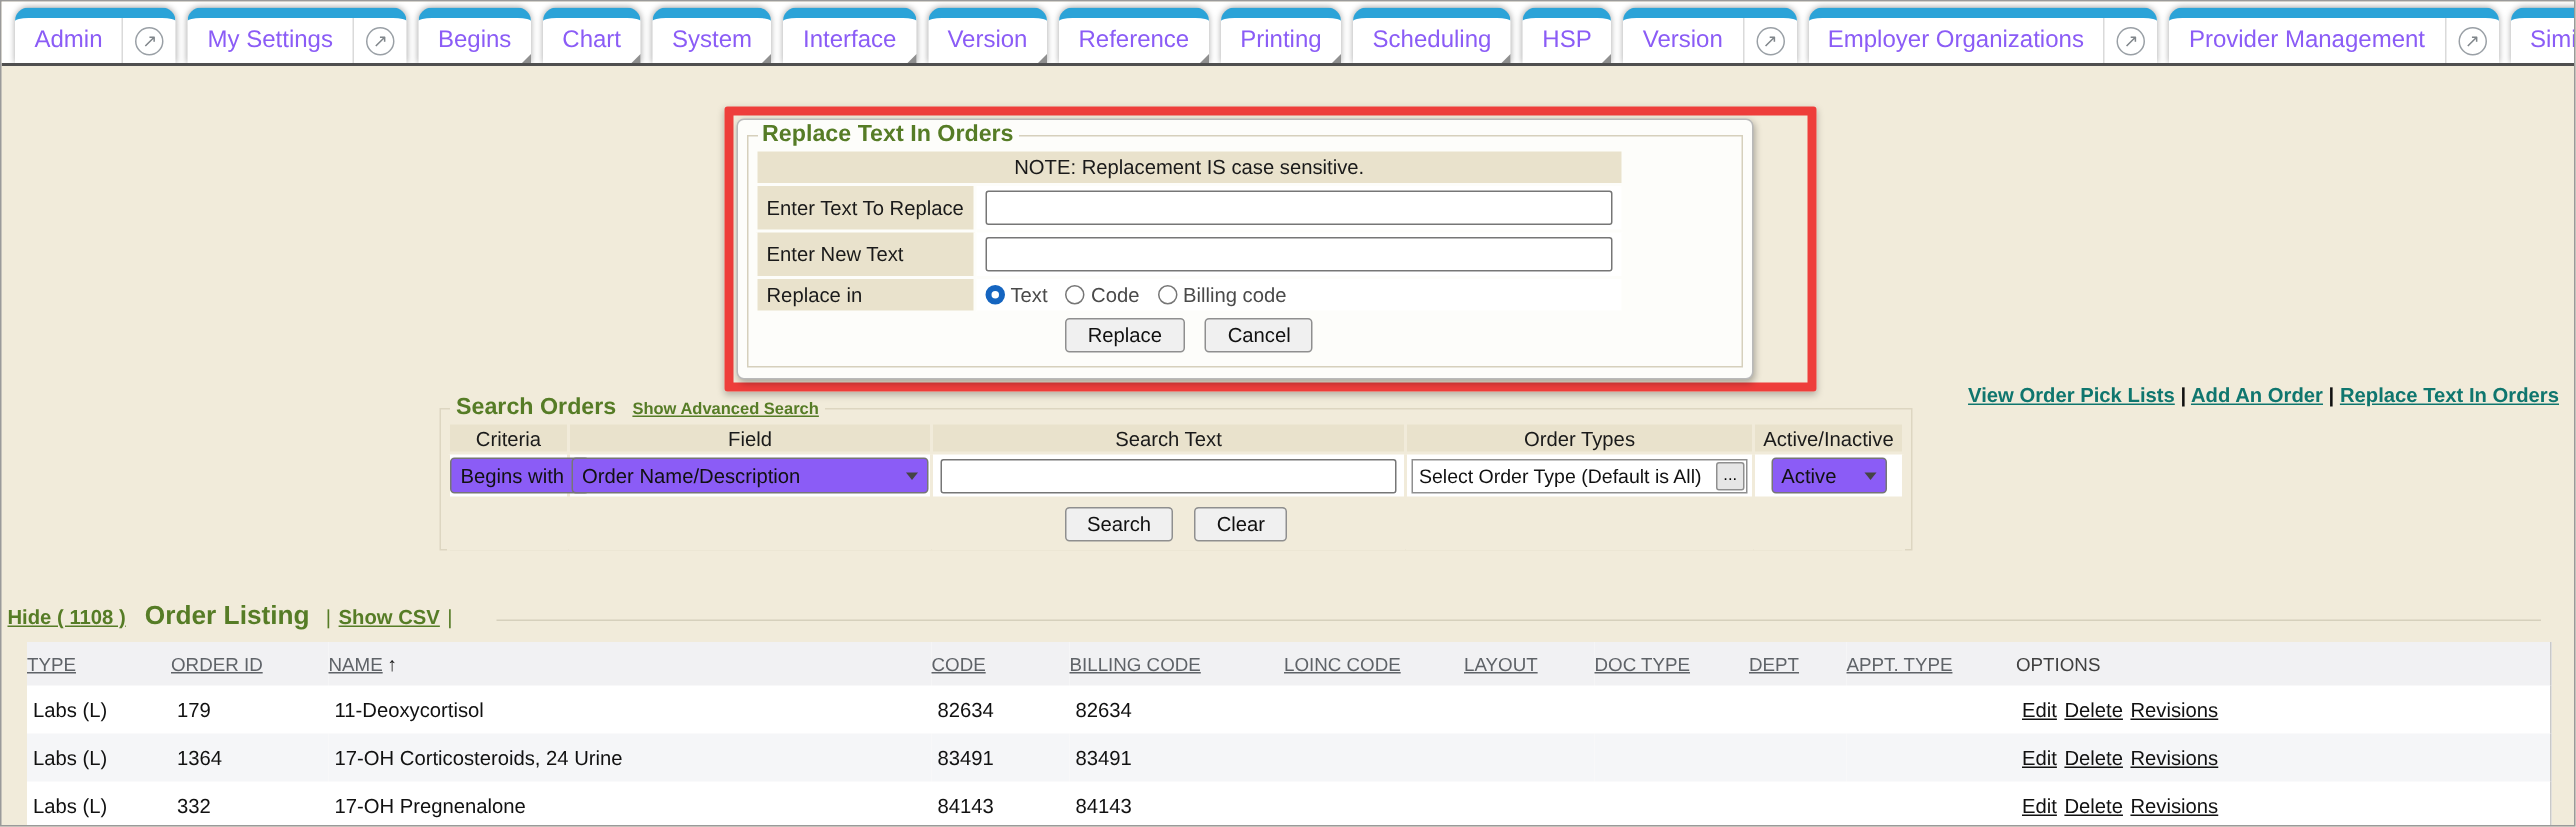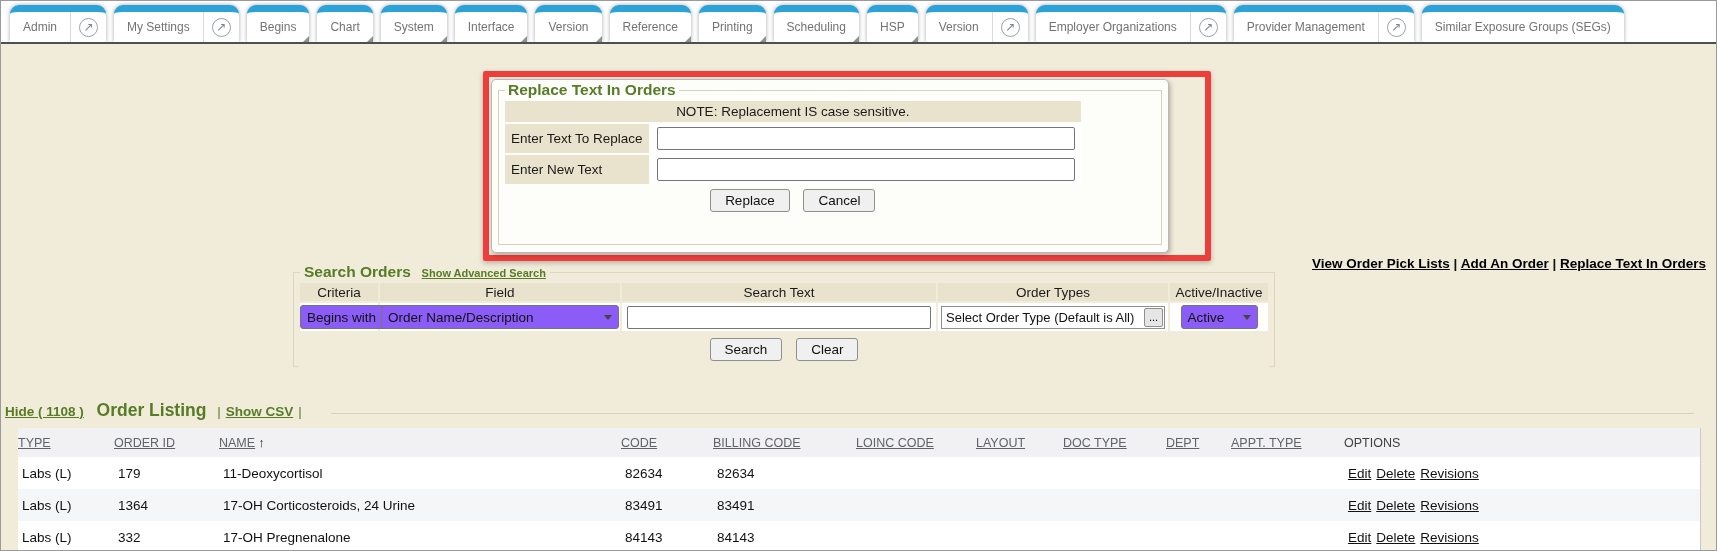--- a/index.html
+++ b/index.html
@@ -14,21 +14,21 @@
   .tabbar {
     position:absolute; top:0; left:0; right:0; height:43px; background:#ffffff;
     border-bottom:2px solid #4f4f4f; display:flex; align-items:flex-end;
     padding-left:9px; gap:8px; overflow:hidden; white-space:nowrap;
   }
   .tab {
     position:relative; flex:0 0 auto; display:flex; align-items:stretch; height:37px;
     background:#fff; border-radius:9px 9px 0 0; border-top:7px solid #2ba3d8;
     box-shadow:0 0 4px rgba(0,0,0,.35);
   }
-  .seg-label { padding:0 13px; display:flex; align-items:center; font-size:12px; color:#737373; }
+  .seg-label { padding:0 13px; display:flex; align-items:center; font-size:16px; color:#8b5cf6; }
   .seg-pop { border-left:1px solid #dadada; width:36px; display:flex; align-items:center; justify-content:center; }
   .pop-icon {
     width:19px; height:19px; border:1px solid #9aa0a6; border-radius:50%;
     color:#80868b; font-size:12px; line-height:17px; text-align:center; display:inline-block;
   }
   .fold {
     position:absolute; right:0; bottom:0; width:0; height:0;
     border-left:6px solid transparent; border-bottom:6px solid #8f8f8f;
   }
 
@@ -60,21 +60,21 @@
   }
   .radio.sel { border:4px solid #1565c0; }
   td.btn-row { text-align:center; padding-top:5px; }
   .btn {
     background:#f0f0f0; border:1px solid #8f8f8f; border-radius:3px; color:#111;
     font-family:inherit; font-size:13.5px; padding:3px 14px; margin:0 5px; cursor:pointer;
   }
 
   
   .action-links { position:absolute; top:255px; right:10px; font-size:13.5px; font-weight:bold; color:#111; }
-  .action-links a { color:#000000; text-decoration:underline;margin-top:20px; }
+  .action-links a { color:#0f766e; text-decoration:underline;margin-top:20px; }
 
   
   .search-fs {
     position:absolute; left:290px; top:262px; width:982px; height:104px;
     border:1px solid #ddd6c1; padding:0 4px 4px;
   }
   .search-fs legend { margin-left:2px; padding:0 4px; }
   .search-title { color:#567c26; font-weight:bold; font-size:15.5px; }
   .adv-link { color:#567c26; font-weight:bold; font-size:11px; text-decoration:underline; margin-left:7px; }
   table.search-tbl { border-collapse:collapse; width:970px; table-layout:fixed; }
@@ -213,20 +213,24 @@
           <tr>
             <td class="lbl">Enter Text To Replace</td>
             <td class="fld"><input class="txt-input" type="text" style=""></td>
           </tr>
           <tr>
             <td class="lbl">Enter New Text</td>
             <td class="fld"><input class="txt-input" type="text" style=""></td>
           </tr>
         </tbody>
         <tbody>
+          <tr>
+          <td class="lbl">Replace in</td>
+          <td class="fld" id="radio-cell"><span class="radio-opt"><span class="radio sel"></span><span>Text</span></span><span class="radio-opt"><span class="radio"></span><span>Code</span></span><span class="radio-opt"><span class="radio"></span><span>Billing code</span></span></td>
+        </tr>
         <tr>
           <td class="btn-row" colspan="2">
             <button class="btn">Replace</button>
             <button class="btn">Cancel</button>
           </td>
         </tr>
       </tbody>
     </table>
   </fieldset>
 </div>

